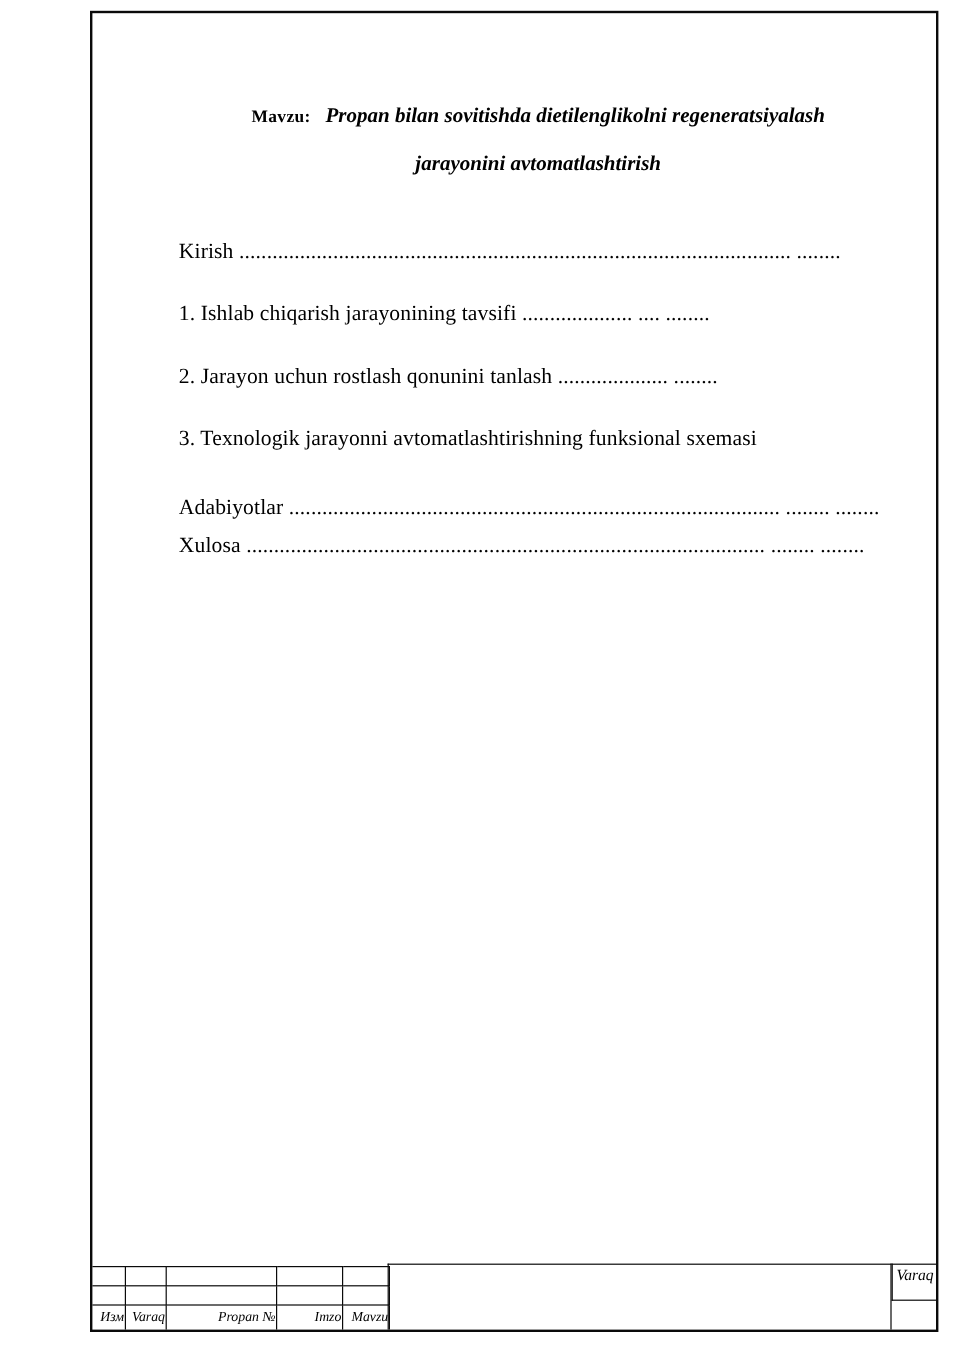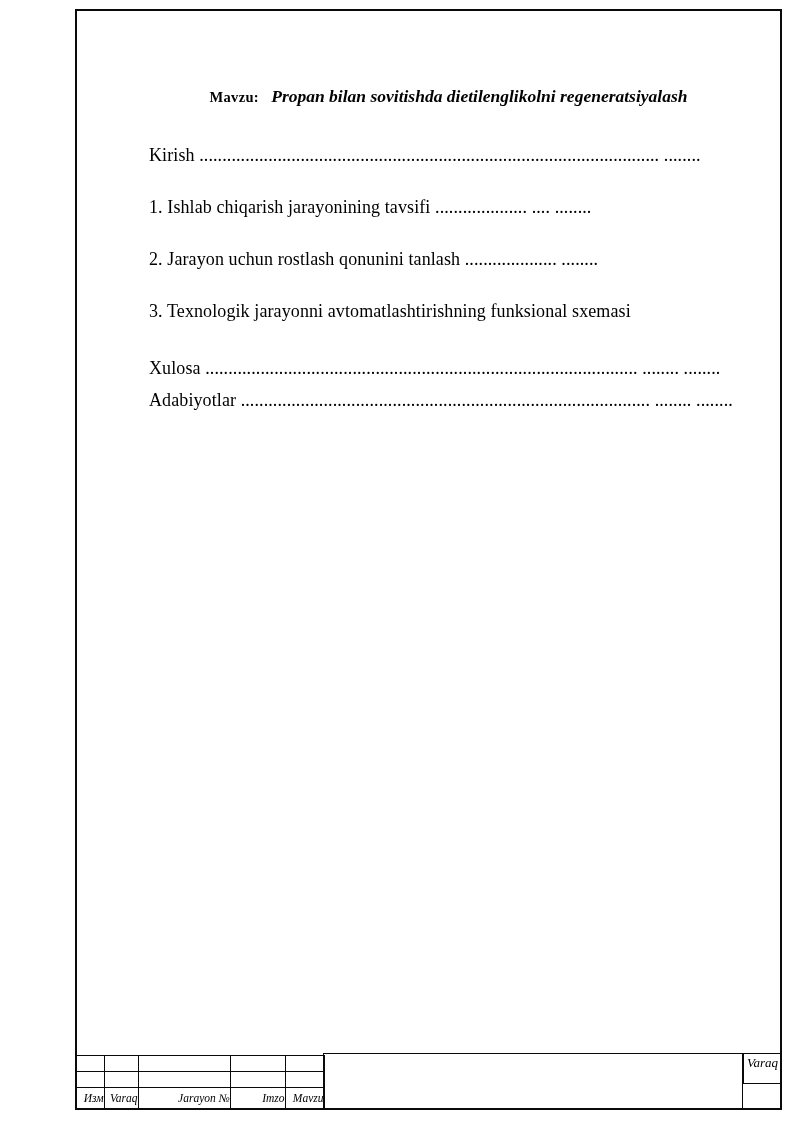--- a/index.html
+++ b/index.html
@@ -36,21 +36,21 @@
     font-style: normal;
     font-weight: bold;
     font-size: 14.5px;
     letter-spacing: 0.3px;
     margin-right: 8px;
   }
   .title-text { font-style: italic; font-weight: bold; }
 
   
   .toc {
-    margin-top: 28px;
+    margin-top: 43px;
     padding: 0 42px 0 72px;
     font-size: 18px;
   }
   .toc-line {
     line-height: 22px;
     margin-bottom: 30px;
     letter-spacing: 0.1px;
     overflow: hidden;
   }
   .toc-line.tight {
@@ -114,29 +114,30 @@
 </head>
 <body>
 
 <div class="frame">
 
   <div class="doc-title">
     <div>
       <span class="mavzu-label">Mavzu:</span>
       <span class="title-text">Propan bilan sovitishda dietilenglikolni regeneratsiyalash</span>
     </div>
+    <div class="title-text">jarayonini avtomatlashtirish</div>
   </div>
 
   <div class="toc">
     <div class="toc-line">Kirish .................................................................................................... ........</div>
     <div class="toc-line">1. Ishlab chiqarish jarayonining tavsifi .................... .... ........</div>
     <div class="toc-line">2. Jarayon uchun rostlash qonunini tanlash .................... ........</div>
     <div class="toc-line">3. Texnologik jarayonni avtomatlashtirishning funksional sxemasi</div>
+    <div class="toc-line tight">Adabiyotlar ......................................................................................... ........ ........</div>
     <div class="toc-line tight">Xulosa .............................................................................................. ........ ........</div>
-    <div class="toc-line tight">Adabiyotlar ......................................................................................... ........ ........</div>
   </div>
 
   <div class="stamp">
 
     <table class="stamp-table">
       <colgroup>
         <col style="width:27px">
         <col style="width:34px">
         <col style="width:92px">
         <col style="width:55px">
@@ -153,21 +154,21 @@
         <tr class="r-empty">
           <td></td>
           <td></td>
           <td></td>
           <td></td>
           <td></td>
         </tr>
         <tr class="r-labels">
           <td>Изм</td>
           <td>Varaq</td>
-          <td>Jarayon №</td>
+          <td>Propan №</td>
           <td>Imzo</td>
           <td>Mavzu</td>
         </tr>
       </tbody>
     </table>
 
     <div class="mid-box"></div>
 
     <div class="sheet-box">
       <span>Varaq</span>

